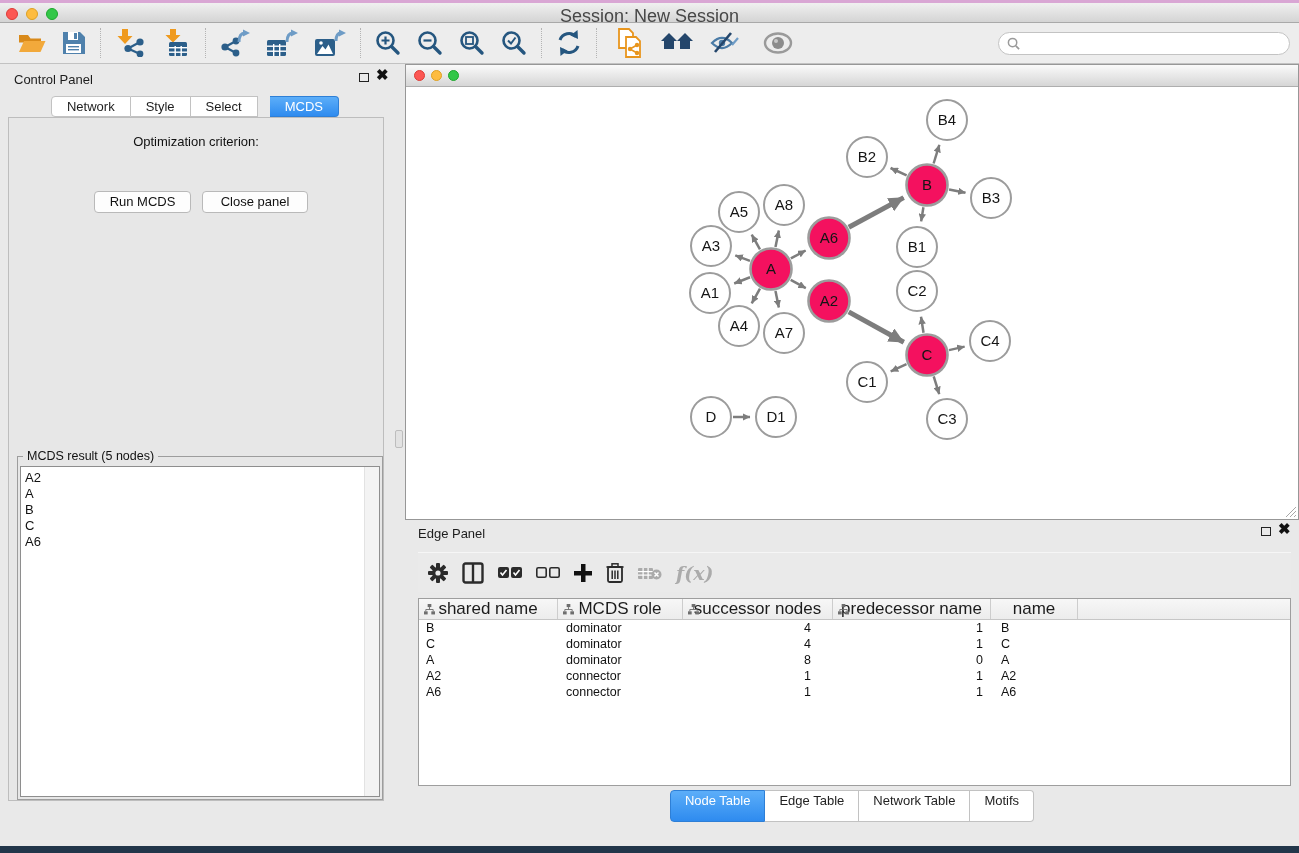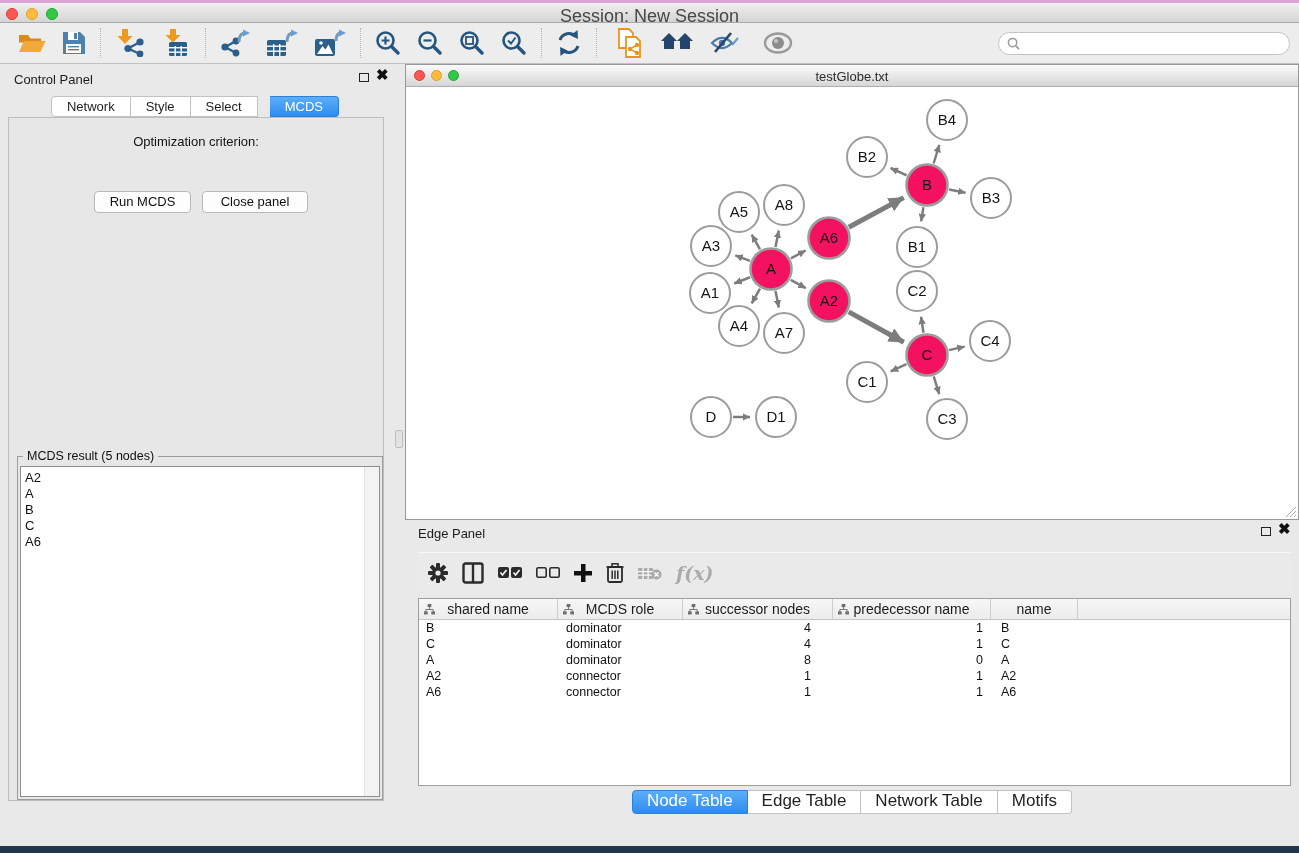--- a/index.html
+++ b/index.html
@@ -76,27 +76,27 @@
   .table-panel { position:absolute; left:405px; top:522px; width:894px; height:298px; background:#e9e9e9; }
   .tp-header-text { position:absolute; left:13px; top:4px; font-size:13px; color:#1d1d1d; }
   .tp-toolbar { position:absolute; left:13px; top:30px; width:873px; height:40px; background:#eaeaea;
     border-top:1px solid #f6f6f6; display:flex; align-items:center; gap:14px; padding-left:10px; }
   .tt-icon { display:flex; align-items:center; justify-content:center; cursor:pointer;font-weight:bold; }
   .tt-icon.disabled { cursor:default; }
   .fx { font-family:"DejaVu Serif", serif; font-style:italic; font-size:19px; color:#ababab; }
   .data-table { position:absolute; left:13px; top:76px; width:873px; height:188px; background:#fff; border:1px solid #9e9e9e; }
   .dt-header { position:absolute; left:0; top:0; width:100%; height:21px;
     background:linear-gradient(#f7f7f7,#ececec); border-bottom:1px solid #c6c6c6; display:flex; }
-  .th { position:relative; height:100%; border-right:1px solid #cdcdcd; display:flex; align-items:center; justify-content:center; font-size:14px; color:#1c1c1c; }
+  .th { position:relative; height:100%; border-right:1px solid #cdcdcd; display:flex; justify-content:center; font-size:17px; color:#1c1c1c; }
   .th-icon { position:absolute; left:5px; top:5px; }
   .dt-body { position:absolute; left:0; top:21px; width:100%; bottom:0; overflow:hidden; }
   .dt-row { display:flex; height:16px; line-height:16px; font-size:12.5px; color:#111; cursor:default; }
   .dt-cell { height:16px; overflow:hidden; white-space:nowrap; }
   .bottom-tabs { position:absolute; left:0; width:100%; top:268px; display:flex; justify-content:center; }
-  .bt-tab { height:24px; line-height:20px; padding:0 14px; background:#fff; border:1px solid #c2c2c2; border-left:none; font-size:17px; cursor:pointer; }
+  .bt-tab { height:32px; line-height:20px; padding:0 14px; background:#fff; border:1px solid #c2c2c2; border-left:none; font-size:13px; cursor:pointer; }
   .bt-tab:first-child { border-left:1px solid #c2c2c2; border-radius:4px 0 0 4px; }
   .bt-tab:last-child { border-radius:0 4px 4px 0; }
   .bt-tab.active { background:linear-gradient(#5caef9,#2e8bef); border-color:#2e7fd6; color:#fff; }
 
   
   .status-bar { position:absolute; left:0; top:820px; width:1299px; height:26px; background:#efefef; border-top:1px solid #c6c6c6; }
   .status-btn { position:absolute; left:10px; top:3px; width:26px; height:20px; background:#f6f6f6; border:1px solid #b5b5b5; border-radius:3px; display:flex; align-items:center; justify-content:center; cursor:pointer; }
   .memory-btn { position:absolute; right:8px; top:2px; height:21px; background:#f8f8f8; border:1px solid #b5b5b5; border-radius:3px; display:flex; align-items:center; gap:6px; padding:0 10px; font-size:12.5px; color:#111; cursor:pointer; }
   .mem-dot { width:11px; height:11px; border-radius:50%; background:#1fa33c; }
   .bottom-strip { position:absolute; left:0; top:846px; width:1299px; height:7px; background:#22364a; }
@@ -308,21 +308,20 @@
   <div class="divider-v-handle"></div>
   <div class="divider-h-handle"></div>
 
   <div class="net-window">
     <div class="nw-titlebar">
       <div class="nw-lights">
         <div class="light small red"></div>
         <div class="light small yellow"></div>
         <div class="light small green"></div>
       </div>
-      <div class="nw-title">testGlobe.txt</div>
     </div>
     <div class="nw-content">
       <svg id="graph-svg" width="892" height="432">
           <defs>
             <marker id="arrow" markerUnits="strokeWidth" markerWidth="3.2" markerHeight="3" refX="3" refY="1.5" orient="auto">
               <path d="M0 0 L3.1 1.5 L0 3 z" fill="#7d7d7d"></path>
             </marker>
           </defs>
           <line x1="344.06226608680885" y1="190.23779694945225" x2="328.194714744132" y2="196.48076796952182" stroke="#7d7d7d" stroke-width="2.5" marker-end="url(#arrow)"></line>
           <line x1="343.99071236070387" y1="173.94643973826982" x2="329.2773990498533" y2="168.30633630244375" stroke="#7d7d7d" stroke-width="2.5" marker-end="url(#arrow)"></line>

